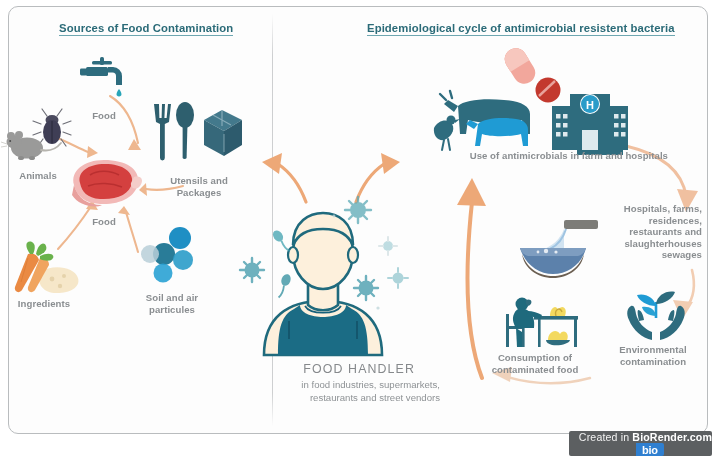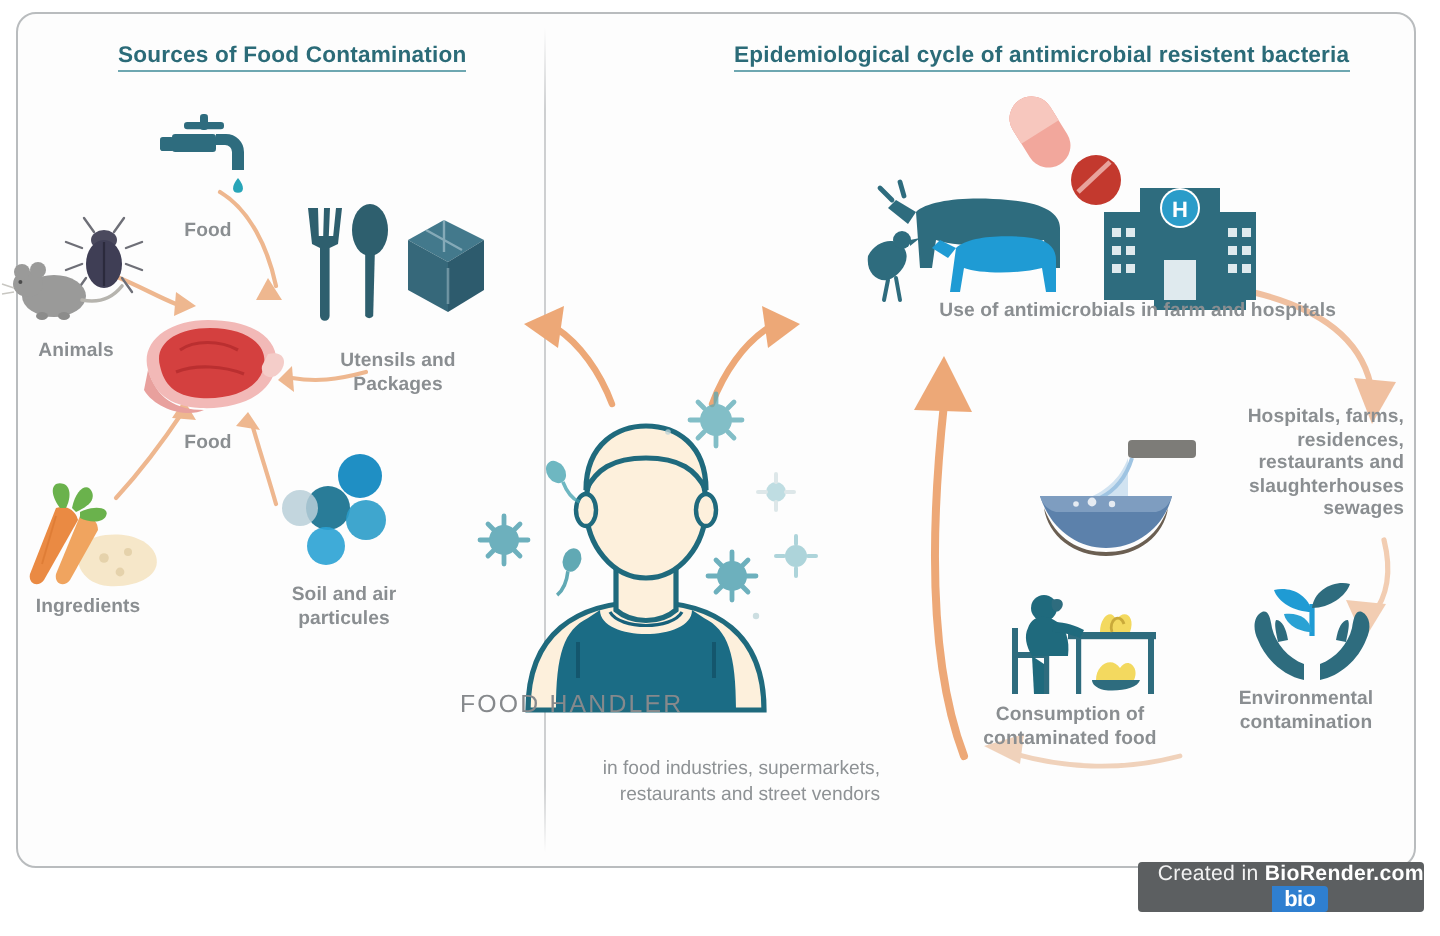--- a/index.html
+++ b/index.html
@@ -30,21 +30,21 @@
 
   
   .label{
     position:absolute;color:#8a8e91;font-weight:bold;font-size:9.6px;
     line-height:11.6px;text-align:center;letter-spacing:.05px;
   }
   .label.ralign{text-align:right;}
 
   
   #fh-title{
-    position:absolute;left:230px;top:345px;width:185px;text-align:left;
+    position:absolute;left:230px;top:362px;width:185px;text-align:right;
     color:#86898c;font-size:12.4px;letter-spacing:1.1px;font-weight:normal;
   }
   #fh-sub{
     position:absolute;left:205px;top:379px;width:235px;text-align:right;
     color:#8e9295;font-size:9.6px;line-height:12.6px;
   }
 
   
   #watermark{
     position:absolute;right:8px;bottom:12px;height:25px;

